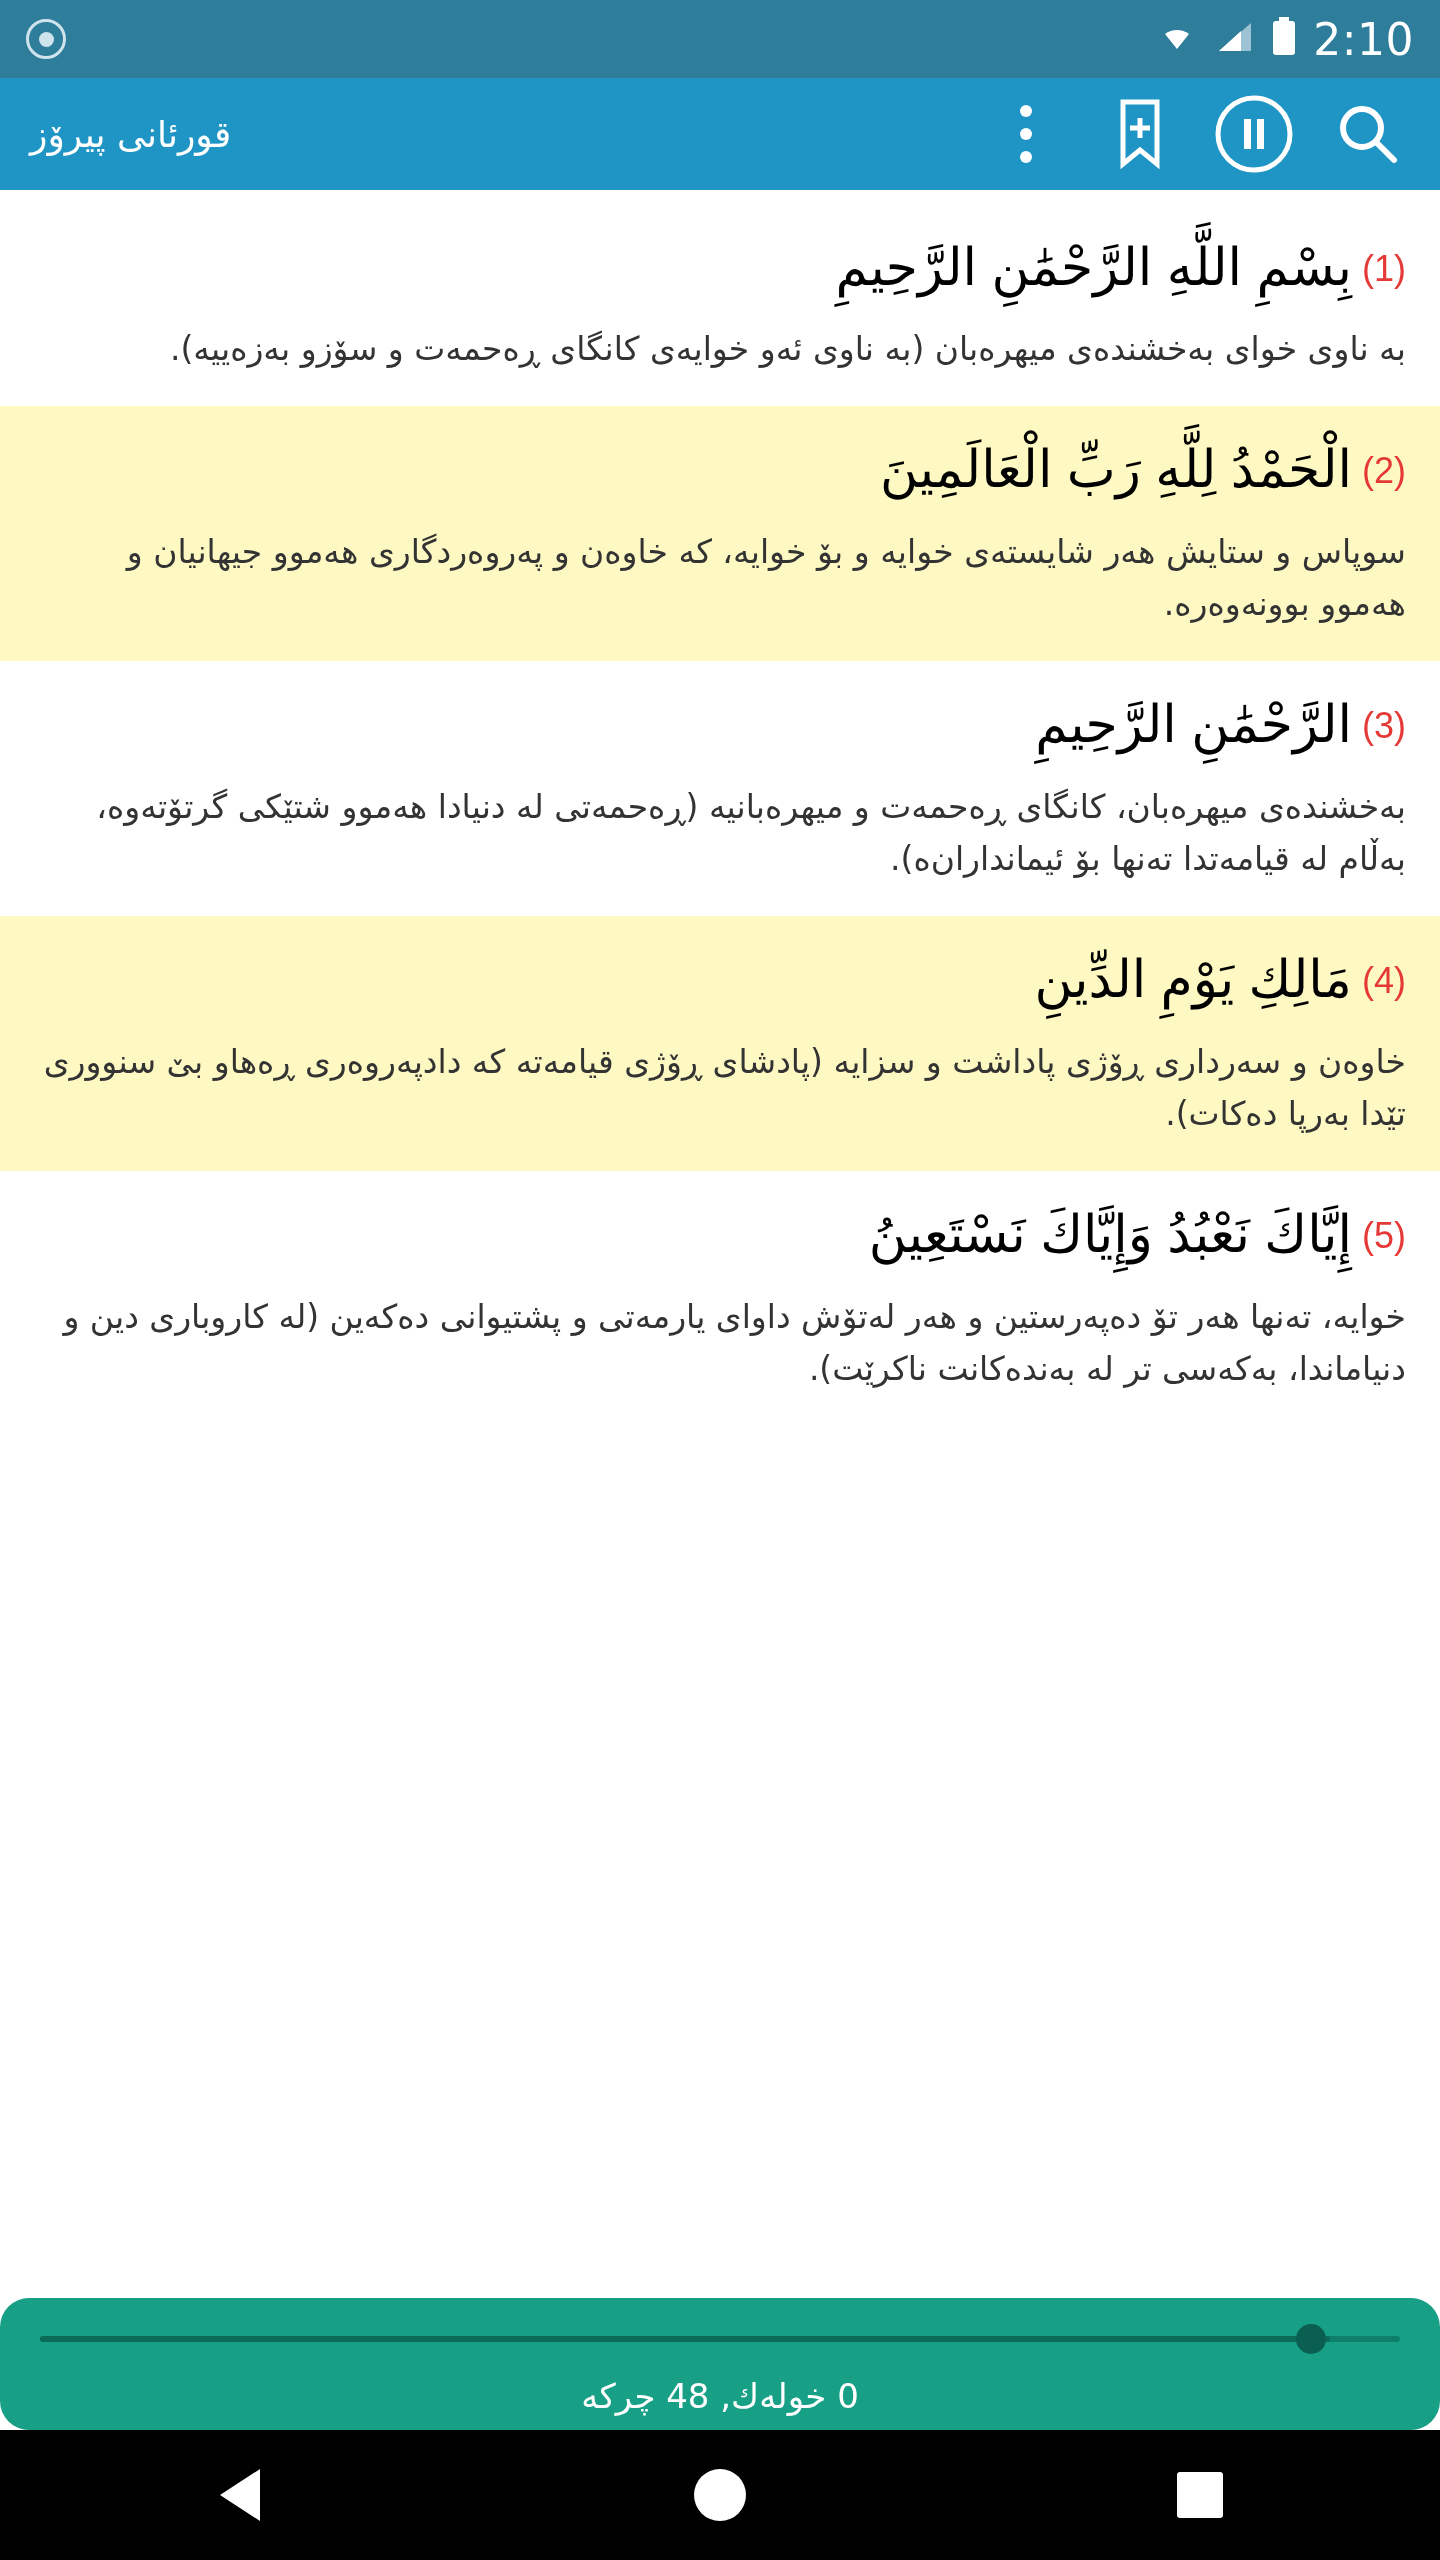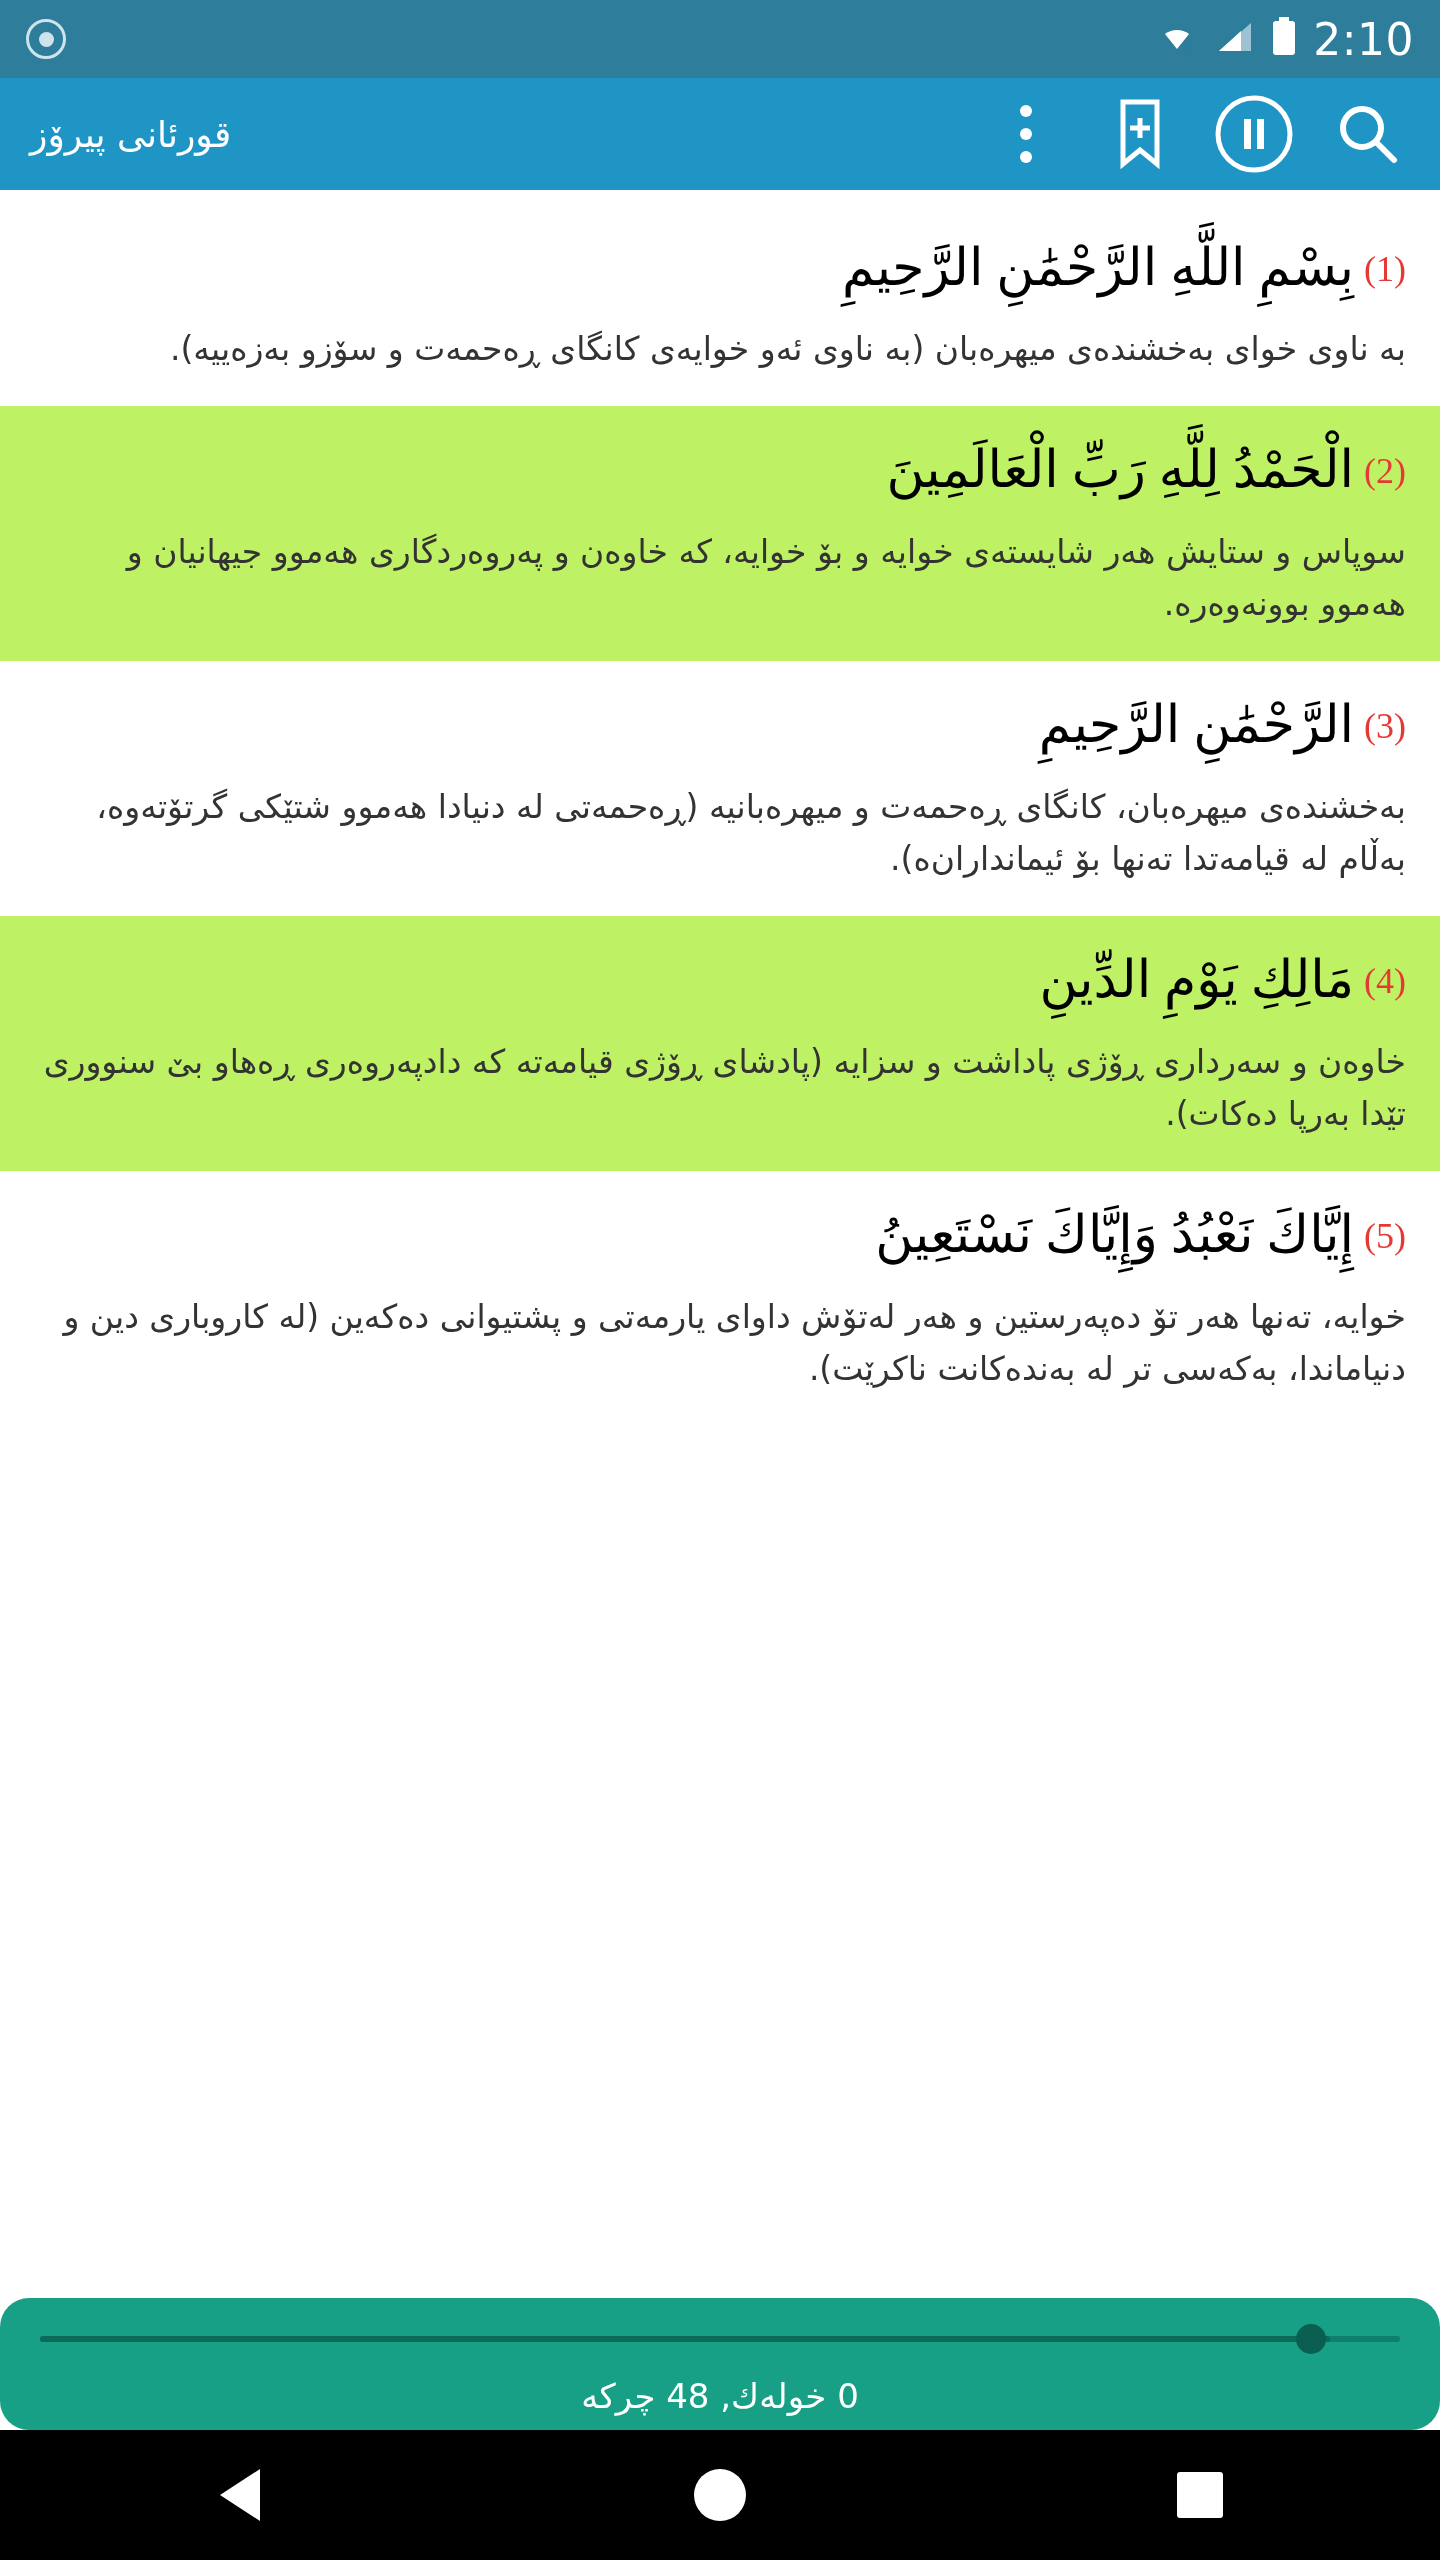--- a/index.html
+++ b/index.html
@@ -86,28 +86,28 @@
   
   .content {
     flex: 1 1 auto;
     overflow: hidden;
     background: #ffffff;
     padding-top: 14px;
   }
   .ayah {
     padding: 26px 34px 30px 34px;
   }
-  .ayah.alt { background: #bef264; }
+  .ayah.alt { background: #fef9c3; }
   .arabic {
     text-align: right;
     font-size: 52px;
     line-height: 1.45;
     color: #000000;
     direction: rtl;
-    font-family: Liberation Serif, serif;
+    font-family: Liberation Sans, sans-serif;
     margin-bottom: 6px;
   }
   .ayah-num {
     color: #e53935;
     font-size: 36px;
     vertical-align: 4px;
     padding-left: 10px;
   }
   .translation {
     text-align: right;

